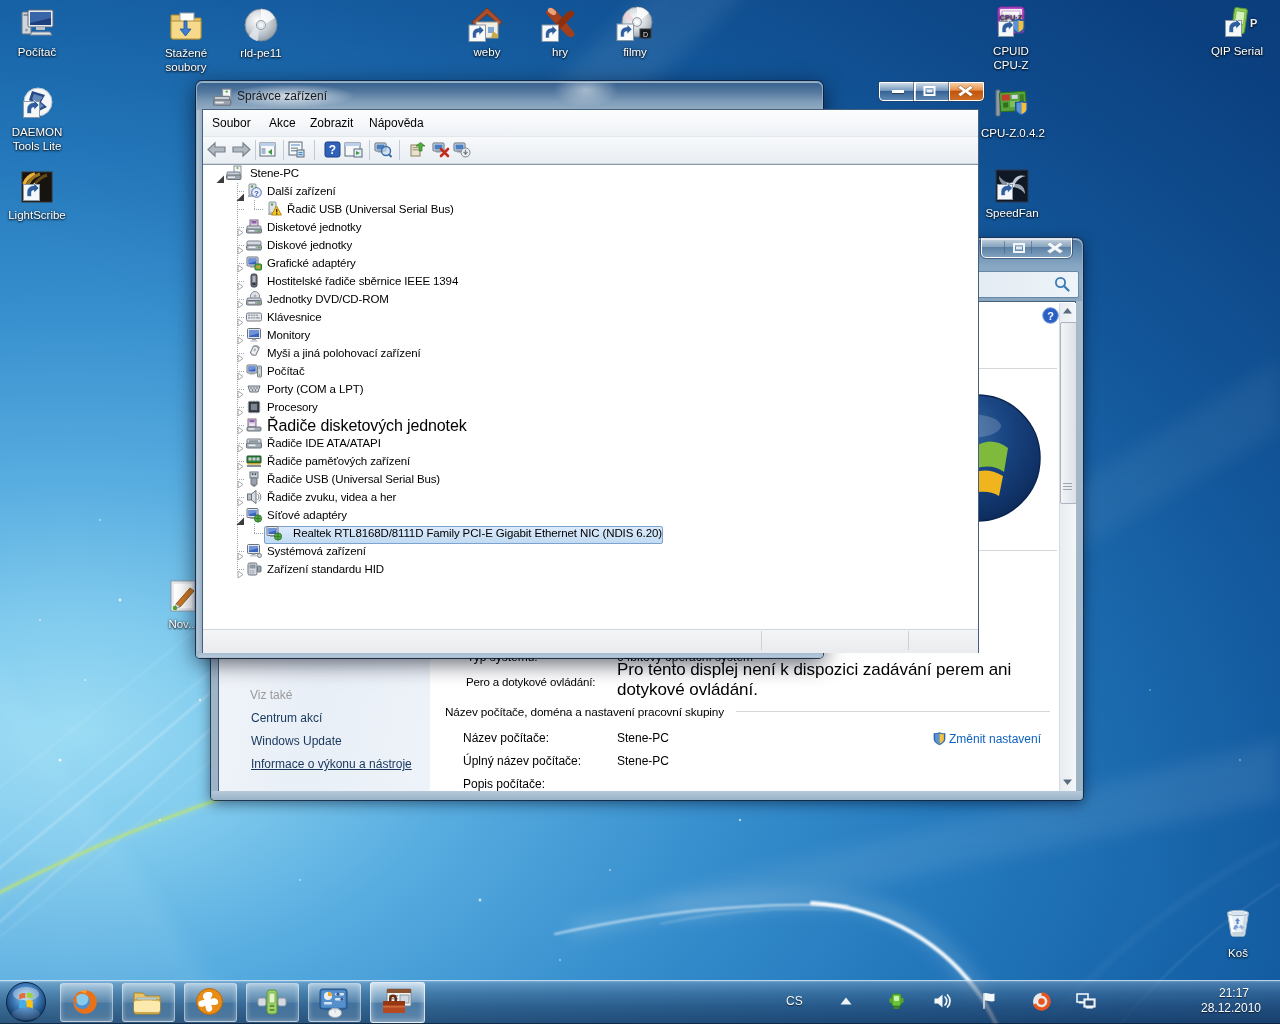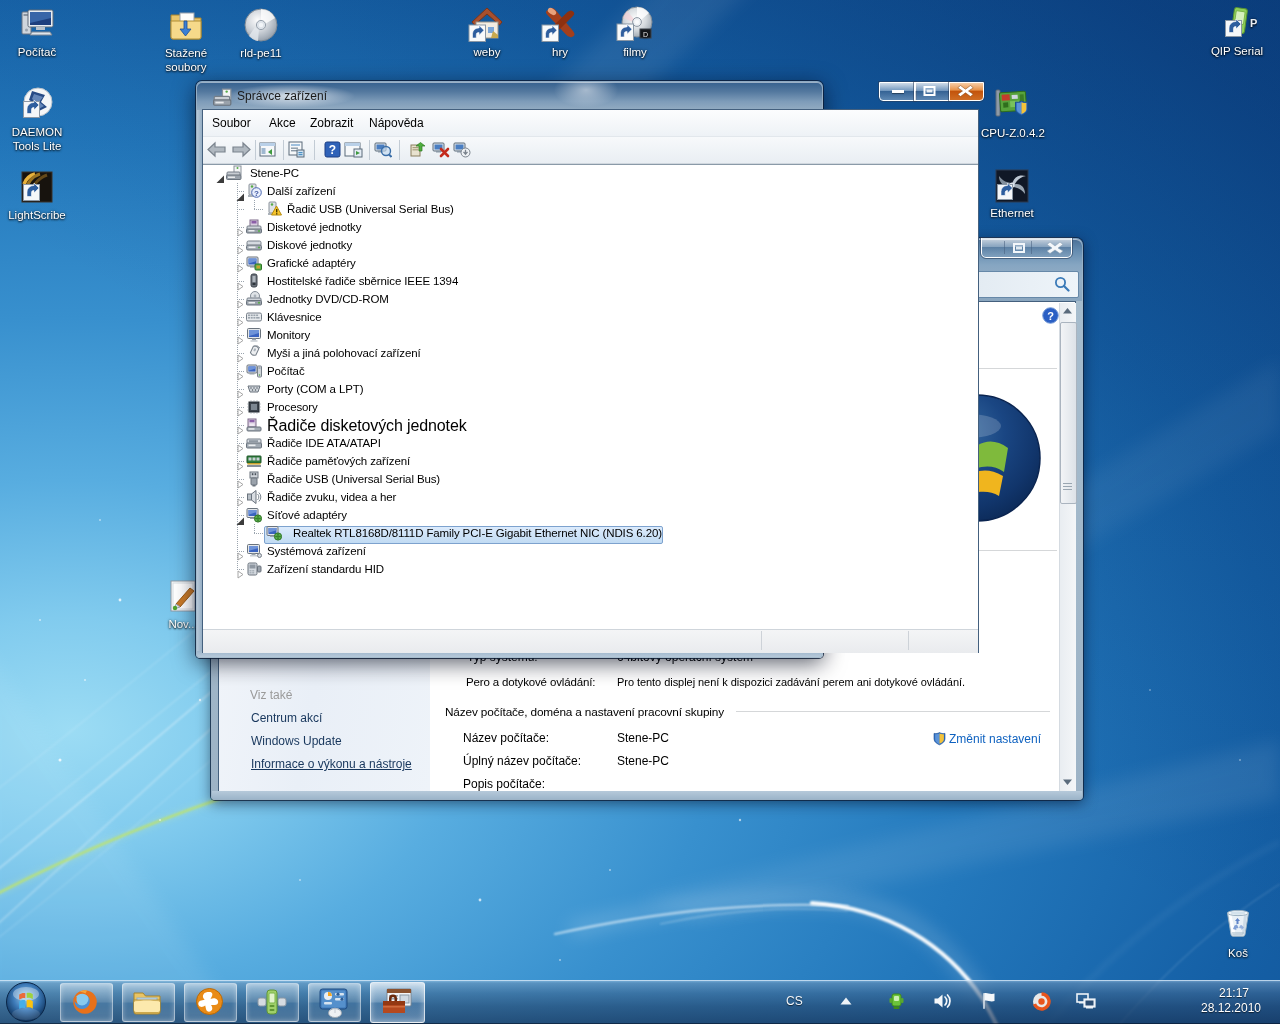--- a/index.html
+++ b/index.html
@@ -154,20 +154,36 @@
 <path d="M7 13 a15 15 0 0 1 4 -7 l7 8 a5 5 0 0 0 -1 3 z" fill="#f6cdd4" opacity="0.6"></path>
 <circle cx="21" cy="17" r="4.4" fill="#eef1f4" stroke="#8d97a2"></circle>
         <circle cx="21" cy="17" r="2" fill="#fafbfc"></circle>
 <rect x="24" y="24" width="11" height="9" fill="#15181c" stroke="#3a4148"></rect>
         <text x="29.5" y="31.5" font-size="7" fill="#e8e8e8" text-anchor="middle" font-family="Liberation Sans">D</text>
 <rect x="1" y="19" width="16.5" height="16.5" fill="#f8fafb" stroke="#8a97a5"></rect>
         <path d="M4.5 32 v-4.2 a5.8 5.8 0 0 1 5.8 -5.8 h0.8 v-2.6 l4.9 4.9 -4.9 4.9 v-2.6 h-0.8 a2 2 0 0 0 -2 2 V32 z" fill="#2e5e9e" stroke="#ffffff" stroke-width="0.6"></path>
 </svg>
 <div style="margin-top:2px">filmy</div>
     </div>
+<div class="di" style="left:969px;top:6px">
+<svg width="36" height="36" viewBox="0 0 36 36">
+<rect x="5" y="1" width="26" height="26" rx="3" fill="#b44fc4" stroke="#8e2ba0"></rect>
+<rect x="7" y="3" width="22" height="22" rx="1" fill="#f3eef6"></rect>
+<rect x="9" y="5" width="18" height="12" fill="#ffffff" stroke="#caa2d6"></rect>
+<text x="18" y="13.5" font-size="7.5" fill="#5a2d7a" text-anchor="middle" font-weight="bold" font-family="Liberation Sans">CPU·Z</text>
+<g transform="translate(19,13)">
+          <path d="M6.5 0 c2 1.4 4 1.4 6 1 v7 c0 3.6 -4.2 5.6 -6 6.3 C4.7 13.6 0.5 11.6 0.5 8 V1 c2 .4 4 .4 6 -1 z" fill="#2f6fc0" stroke="#1c4f94"></path>
+          <path d="M6.5 1.2 V13 C5 12.4 1.8 10.9 1.8 8 V2 c1.6 .2 3.2 0 4.7 -.8z" fill="#5b93d8"></path>
+          <path d="M6.5 1.2 c1.6 .8 3.2 1 4.8 .8 V8 c0 2.9 -3.2 4.4 -4.8 5z" fill="#f3c23a"></path>
+        </g>
+<rect x="5.5" y="15.5" width="15" height="15" fill="#f5f7f9" stroke="#8a97a5"></rect>
+<path d="M9 26.5 v-4 a6 6 0 0 1 6 -6 h0.5 v-2.5 l5 5 -5 5 v-2.5 h-0.5 a2 2 0 0 0 -1.8 1.8 v3.2 z" fill="#2e5e9e" stroke="#ffffff" stroke-width="0.6"></path>
+</svg>
+<div style="margin-top:2px">CPUID<br>CPU-Z</div>
+    </div>
 <div class="di" style="left:1195px;top:6px">
 <svg width="40" height="36" viewBox="0 0 40 36">
 <g transform="rotate(8 22 14)">
 <rect x="16" y="2" width="13" height="25" rx="2.5" fill="#8fcf5a" stroke="#5a9630"></rect>
 <rect x="18" y="5" width="9" height="13" rx="1" fill="#d6f0be" stroke="#7ab54a"></rect>
 <rect x="19" y="21" width="7" height="3" rx="1" fill="#6aa83e"></rect>
 </g>
 <text x="33" y="21" font-size="11" font-weight="bold" fill="#e9edf2" font-family="Liberation Sans">P</text>
 <rect x="8.5" y="14.5" width="16" height="16" fill="#f5f7f9" stroke="#8a97a5"></rect>
 <path d="M12 26.5 v-4.5 a6.5 6.5 0 0 1 6.5 -6.5 h0.5 v-2.5 l5 5 -5 5 v-2.5 h-0.5 a2 2 0 0 0 -2 2 v4 z" fill="#2e5e9e" stroke="#ffffff" stroke-width="0.6"></path>
@@ -220,21 +236,21 @@
 <g transform="translate(17,16)">
 <path d="M0 0 C 1 -8 7 -11 14 -9 C 8 -8 4 -4 2 1 z" fill="#c8d2dc" opacity="0.95"></path>
 <path d="M0 0 C 8 -3 13 2 13 9 C 9 4 5 2 -1 2 z" fill="#aab6c2" opacity="0.9"></path>
 <path d="M0 0 C -1 8 -7 11 -14 9 C -8 8 -4 4 -2 -1 z" fill="#c0cad6" opacity="0.95"></path>
 <path d="M0 0 C -8 3 -13 -2 -13 -9 C -9 -4 -5 -2 1 -2 z" fill="#98a4b2" opacity="0.85"></path>
 <circle r="2.6" fill="#dde4ec"></circle>
 </g>
 <rect x="2.5" y="15.5" width="15" height="15" fill="#f5f7f9" stroke="#8a97a5"></rect>
 <path d="M6 26.5 v-4 a6 6 0 0 1 6 -6 h0.5 v-2.5 l5 5 -5 5 v-2.5 h-0.5 a2 2 0 0 0 -1.8 1.8 v3.2 z" fill="#2e5e9e" stroke="#ffffff" stroke-width="0.6"></path>
 </svg>
-<div style="margin-top:3px">Ethernet</div>
+<div style="margin-top:3px">SpeedFan</div>
     </div>
 <div class="di" style="left:141px;top:580px">
 <svg width="34" height="34" viewBox="0 0 34 34">
 <rect x="5" y="1" width="24" height="30" fill="#f7f8f9" stroke="#8d97a2"></rect>
 <rect x="7" y="3" width="20" height="26" fill="#ffffff" stroke="#d8dde2"></rect>
 <path d="M10 24 L24 8 l4 3 L14 27 z" fill="#c97a28" stroke="#9a5a14"></path>
 <path d="M10 24 l4 3 l-6 2 z" fill="#e4e8ec" stroke="#9aa3ad"></path>
 <circle cx="9" cy="28" r="2.2" fill="#4fa32c"></circle>
 </svg>
 <div style="margin-top:3px">Nov...</div>
@@ -279,21 +295,21 @@
 <div class="abs" style="left:30px;top:150px;width:160px;height:260px;background:linear-gradient(135deg,rgba(255,255,255,.5) 20%,rgba(214,226,240,.45) 50%,rgba(255,255,255,0) 70%);"></div>
 
 <div class="abs" style="left:39px;top:450px;font-size:12px;color:#9a9a9a;">Viz také</div>
 <div class="abs" style="left:40px;top:473px;font-size:12px;color:#17365c;">Centrum akcí</div>
 <div class="abs" style="left:40px;top:496px;font-size:12px;color:#17365c;">Windows Update</div>
 <div class="abs" style="left:40px;top:519px;font-size:12px;color:#17365c;text-decoration:underline;">Informace o výkonu a nástroje</div>
 
 <div class="abs" style="left:256px;top:412px;font-size:12px;color:#000;">Typ systému:</div>
 <div class="abs" style="left:406px;top:412px;font-size:12px;color:#000;">64bitový operační systém</div>
 <div class="abs" style="left:255px;top:438px;font-size:11.5px;letter-spacing:-0.15px;color:#000;">Pero a dotykové ovládání:</div>
-<div class="abs" style="left:406px;top:438px;font-size:11px;letter-spacing:-0.05px;color:#000;">Pro tento displej není k dispozici zadávání perem ani dotykové ovládání.</div>
+<div class="abs" style="left:406px;top:422px;font-size:17px;letter-spacing:-0.05px;color:#000;">Pro tento displej není k dispozici zadávání perem ani dotykové ovládání.</div>
 <div class="abs" style="left:234px;top:467px;font-size:11.8px;letter-spacing:-0.15px;color:#000;white-space:nowrap;">Název počítače, doména a nastavení pracovní skupiny</div>
 <div class="abs" style="left:525px;top:473px;width:314px;height:1px;background:#d5d7d9;"></div>
 <div class="abs" style="left:252px;top:493px;font-size:12px;color:#000;">Název počítače:</div>
 <div class="abs" style="left:406px;top:493px;font-size:12px;color:#000;">Stene-PC</div>
 <svg class="abs" style="left:722px;top:494px" width="13" height="14" viewBox="0 0 13 14">
         <path d="M6.5 0.5 c1.8 1.2 3.6 1.2 5.5 0.9 v5.6 c0 3.3 -3.8 5.1 -5.5 5.8 C4.8 12.1 1 10.3 1 7 V1.4 c1.9 .3 3.7 .3 5.5 -0.9 z" fill="#2f6fc0" stroke="#1c4f94" stroke-width="0.6"></path>
         <path d="M6.5 1.6 V12 C5 11.4 2.2 10 2.2 7 V2.3 c1.5 .2 2.9 0 4.3 -.7z" fill="#5b93d8"></path>
         <path d="M6.5 1.6 c1.4 .7 2.9 .9 4.4 .7 V7 c0 2.7 -2.9 4.1 -4.4 4.7z" fill="#f3c23a"></path>
       </svg>
 <div class="abs" style="left:738px;top:494px;font-size:12px;color:#0f62c0;">Změnit nastavení</div>

